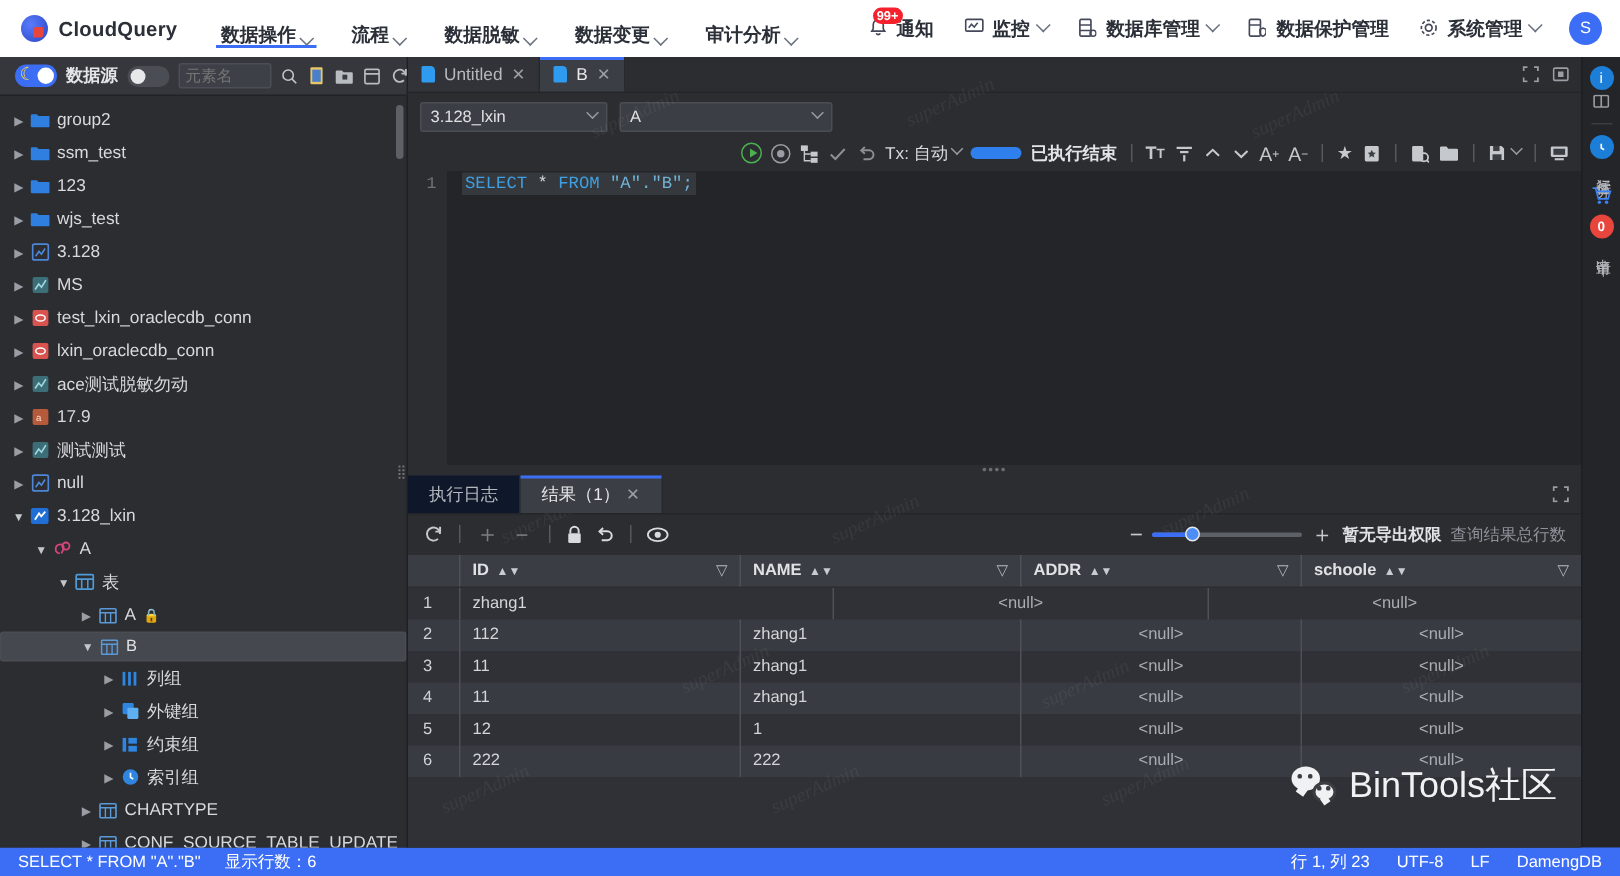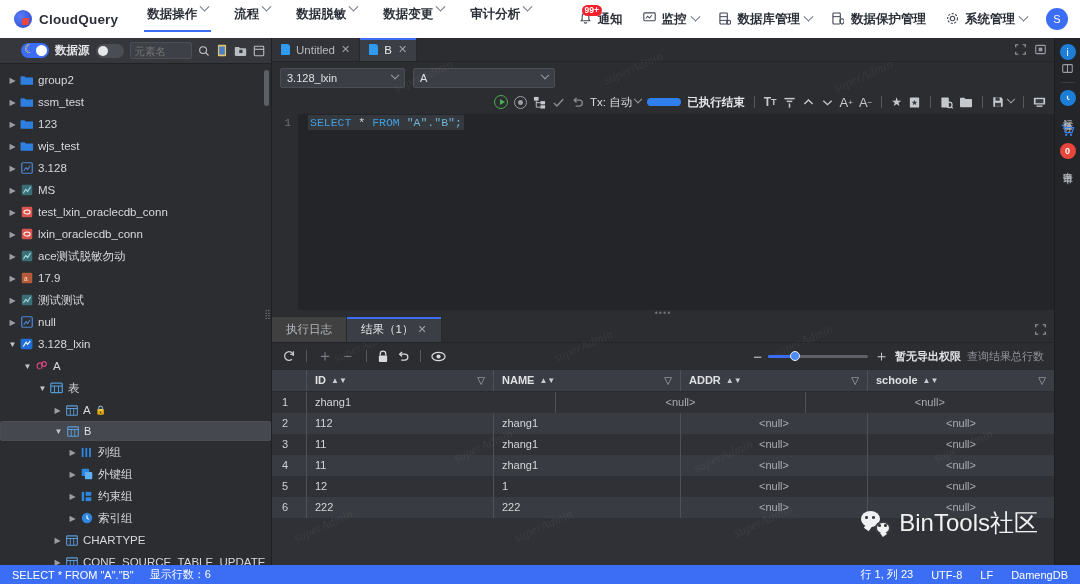--- a/index.html
+++ b/index.html
@@ -25,21 +25,21 @@
     position: relative; flex: 0 0 18px;
   }
   .brand-logo::after {
     content: ""; position: absolute; right: 3px; bottom: 3px;
     width: 7px; height: 7px; background: #e8453c; border-radius: 2px 0 2px 0;
   }
   .brand-name { font-size: 13.5px; font-weight: bold; letter-spacing: .2px; color: #2b2f38; }
 
   .nav { display: flex; align-items: center; height: 38px; }
   .nav-item {
-    display: flex; align-items: flex-start; gap: 4px; padding: 0 13px; height: 26px;
+    display: flex; align-items: flex-end; gap: 4px; padding: 0 13px; height: 26px;
     font-size: 12.5px; font-weight: bold; color: #2b2f38; cursor: pointer; position: relative;
   }
   .nav-item.active { color: #2b2f38; }
   .nav-item.active::after {
     content: ""; position: absolute; left: 10px; right: 10px; bottom: 0; height: 2.5px; background: #3b6ef5;
   }
   .caret { display: inline-block; width: 7px; height: 7px; border-right: 1.4px solid #6b7280; border-bottom: 1.4px solid #6b7280; transform: rotate(45deg) translate(-2px,-2px); }
 
   .header-right { margin-left: auto; display: flex; align-items: center; gap: 2px; padding-right: 12px; }
   .hr-item { display: flex; align-items: center; gap: 5px; padding: 0 9px; height: 38px; font-size: 12.5px; font-weight: bold; color: #2b2f38; cursor: pointer; position: relative; }
@@ -53,21 +53,21 @@
     display: flex; align-items: center; justify-content: center; font-size: 11px; margin-left: 8px;
   }
   .hicon { width: 14px; height: 14px; display:inline-block; }
 
   
   .body { flex: 1; display: flex; min-height: 0; }
 
   
   .sidebar { width: 272px; background: #2b2d31; display: flex; flex-direction: column; border-right: 1px solid #1e2024; position: relative;}
   .ds-toolbar {
-    height: 26px; display: flex; align-items: center; gap: 6px; padding: 0 21px;
+    height: 26px; display: flex; align-items: center; gap: 6px; padding: 0 10px;
     background: #35373c; border-bottom: 1px solid #202226; flex: 0 0 26px;
   }
   .sw-moon {
     width: 28px; height: 15px; border-radius: 9px; background: #3b6ef5; position: relative; flex: 0 0 28px;
   }
   .sw-moon::before {
     content: "\263E"; position: absolute; left: 3px; top: -1px; color: #ffd84d; font-size: 12px;
   }
   .sw-moon::after {
     content: ""; position: absolute; right: 2px; top: 2px; width: 11px; height: 11px; border-radius: 50%; background: #fff;
@@ -131,21 +131,21 @@
   .code-body { flex:1; background:#232529; height:100%; padding-left:10px; font-family:"Liberation Mono","DejaVu Sans Mono",monospace; font-size:11.5px; display:flex; align-items:center;}
   .code-fill { flex:1; background:#232529; margin-left:26px;}
   .kw { color:#3f9fe0;}
   .op { color:#d4d6d9;}
   .str { color:#6fb3d6;}
   .code-sel { background:#35383d; padding: 1px 2px;}
   .splitter { height:7px; background:#2b2d31; display:flex; align-items:center; justify-content:center; color:#6b6e74; font-size:9px; letter-spacing:1px; flex:0 0 7px;}
 
   
   .res-tabs { height:26px; display:flex; align-items:stretch; flex:0 0 26px; background:#2b2d31; border-bottom:1px solid #232529;}
-  .res-tab { display:flex; align-items:center; gap:4px; padding:0 14px; font-size:11.5px; color:#b6b9be; cursor:pointer; background:#404040; border-right:1px solid #262a2e;}
+  .res-tab { display:flex; align-items:center; gap:4px; padding:0 14px; font-size:11.5px; color:#b6b9be; cursor:pointer; background:#0f172a; border-right:1px solid #262a2e;}
   .res-tab.active { background:#3b3e44; color:#e6e8ea; position:relative;}
   .res-tab.active::before { content:""; position:absolute; left:0; right:0; top:0; height:2px; background:#3b6ef5;}
   .res-tabs-fill { flex:1; background:#2b2d31; display:flex; align-items:center; justify-content:flex-end; padding-right:8px;}
 
   .res-toolbar { height:27px; display:flex; align-items:center; gap:7px; padding:0 10px; flex:0 0 27px; color:#c5c8cc;}
   .rtb { cursor:pointer; display:flex; align-items:center; justify-content:center; font-size:13px;}
   .rtb.dim { color:#7a7d83;}
   .slider-wrap { display:flex; align-items:center; gap:6px; margin-left:auto;}
   .slider-track { width:100px; height:3px; background:#5d6067; border-radius:2px; position:relative;}
   .slider-fill { position:absolute; left:0; top:0; height:3px; width:24px; background:#3b6ef5; border-radius:2px;}

